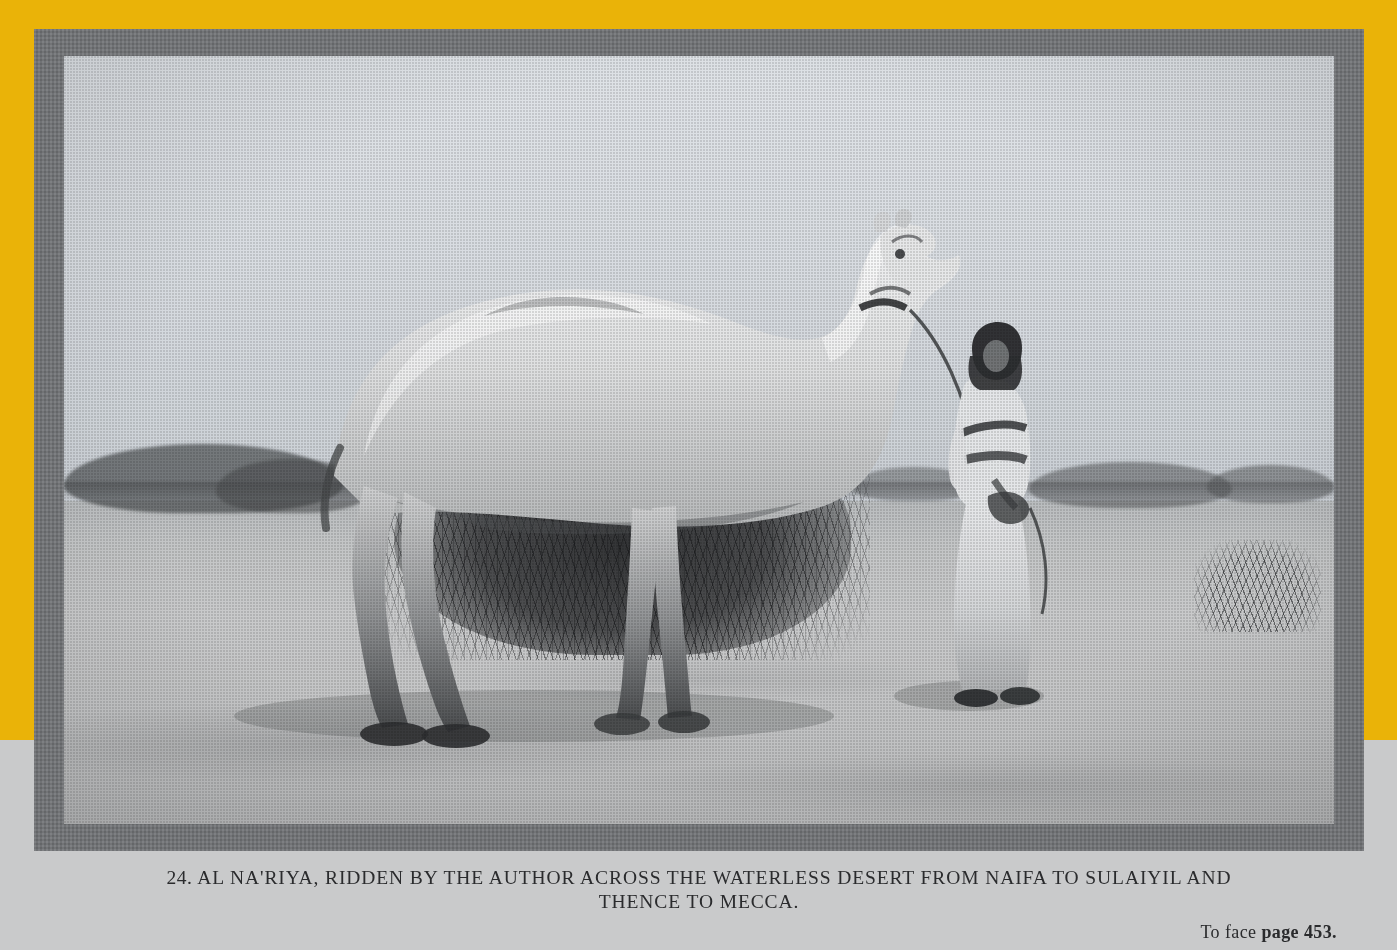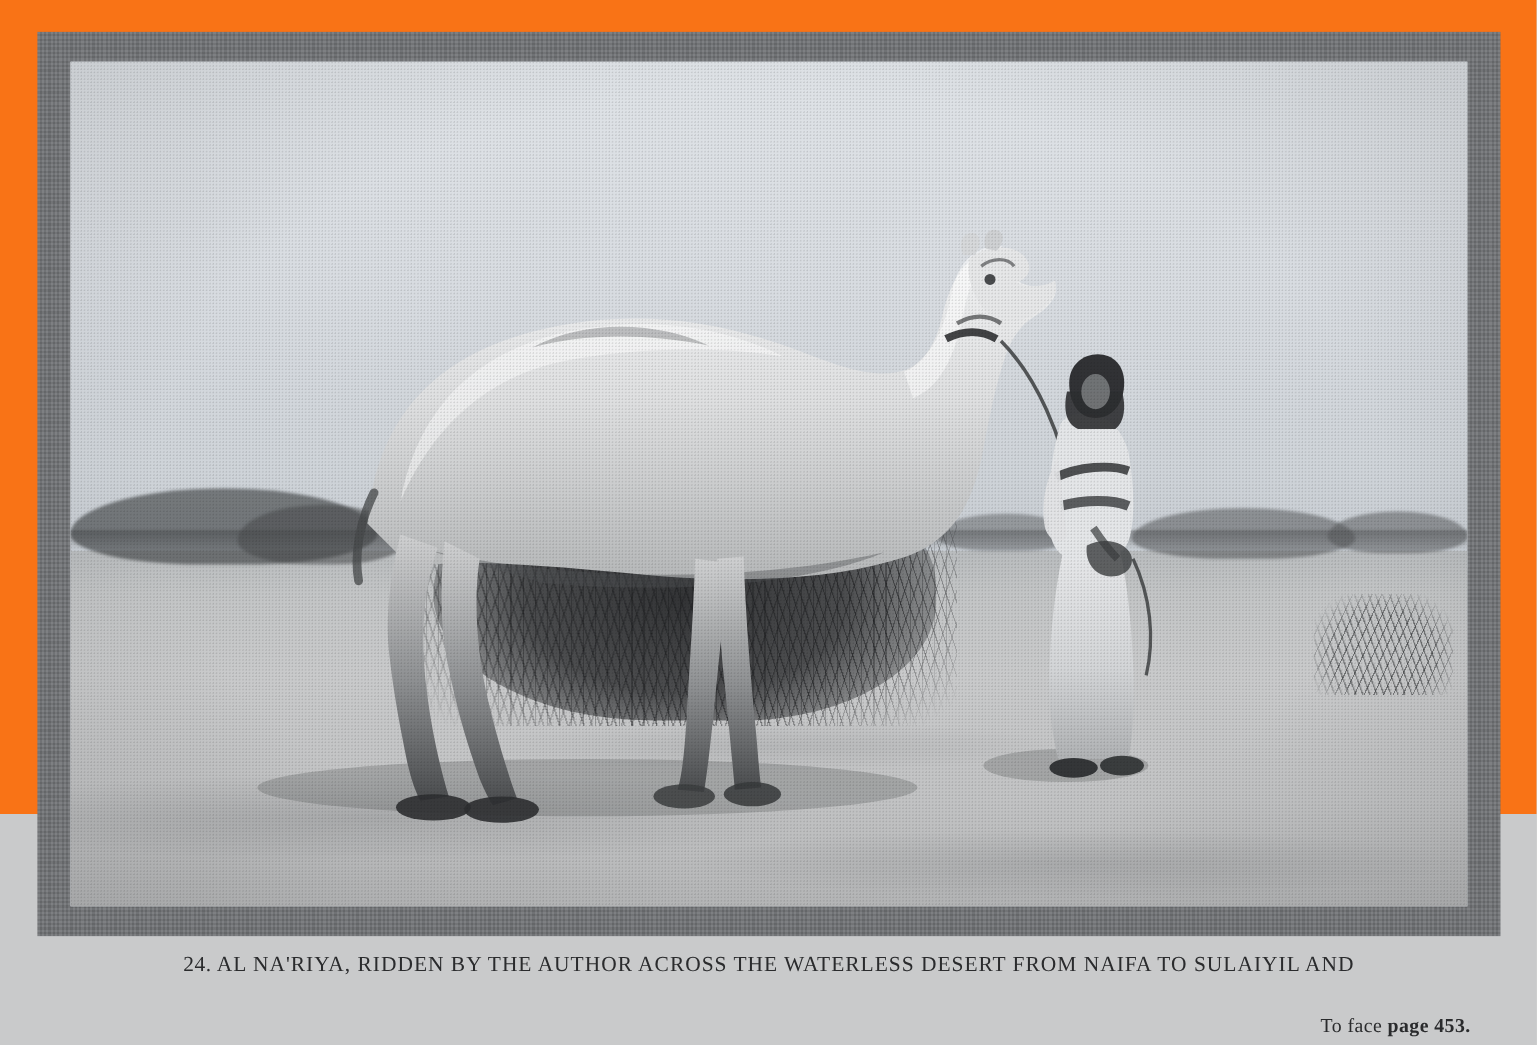--- a/index.html
+++ b/index.html
@@ -11,21 +11,21 @@
     width: 1397px;
     height: 950px;
     font-family: "Liberation Serif", serif;
     overflow: hidden;
   }
 
   .page {
     position: relative;
     width: 1397px;
     height: 740px;
-    background: #f97316;
+    background: #eab308;
   }
 
   
   .plate {
     position: absolute;
     left: 34px;
     top: 29px;
     width: 1330px;
     height: 822px;
     background: #6f7174;
@@ -319,19 +319,20 @@
       </svg>
 
       <div class="grain"></div>
       <div class="vignette"></div>
     </div>
   </div>
 
   <div class="caption">
     <span class="num">24.</span>
     <span>AL NA'RIYA, RIDDEN BY THE AUTHOR ACROSS THE WATERLESS DESERT FROM NAIFA TO SULAIYIL  AND</span>
+    <span class="caption-line2">THENCE TO MECCA.</span>
   </div>
 
   <div class="facing">
     <span>To face </span><b>page 453.</b>
   </div>
 
 </div>
 
 </body></html>

